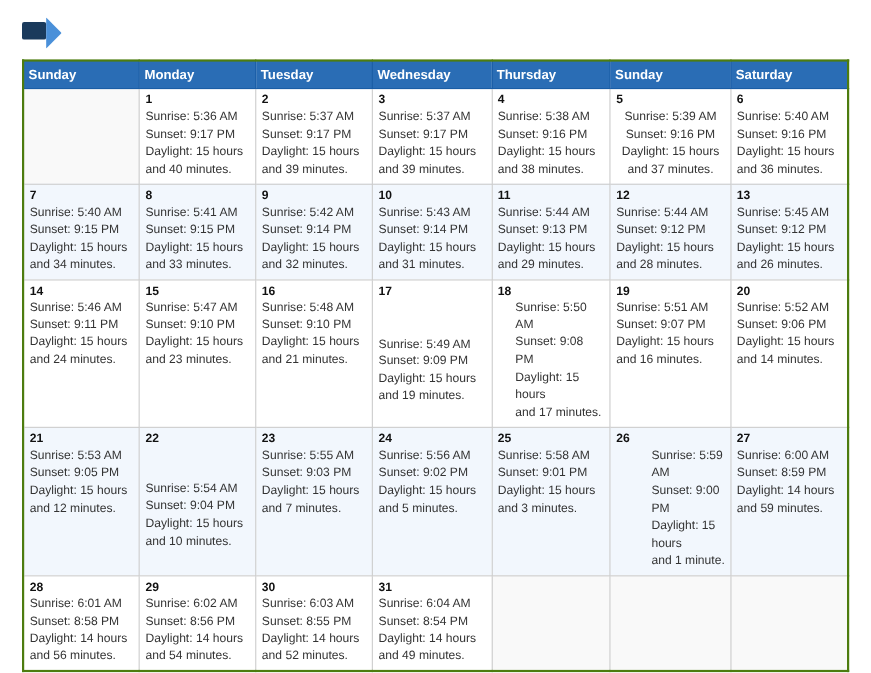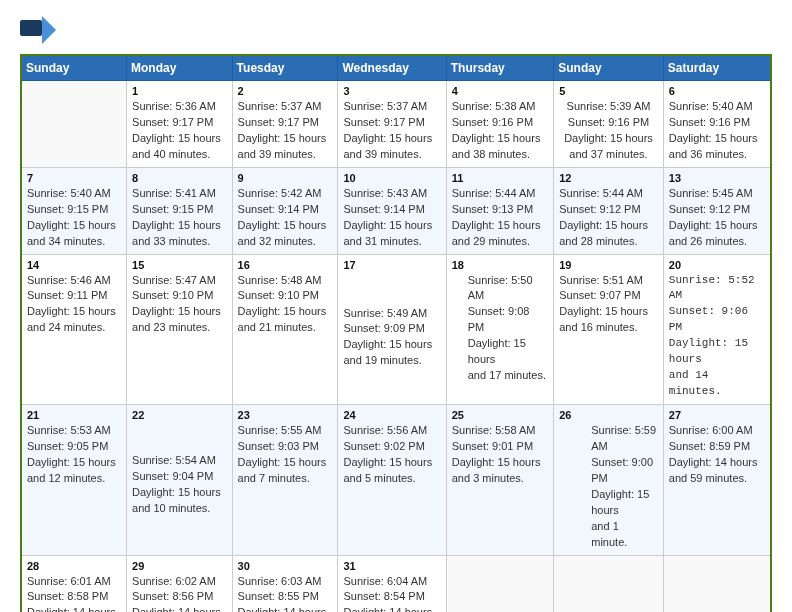--- a/index.html
+++ b/index.html
@@ -258,21 +258,21 @@
           </td>
           <td>
             <div class="day-num">19</div>
             <div class="day-info" style="white-space: pre-line;">Sunrise: 5:51 AM
 Sunset: 9:07 PM
 Daylight: 15 hours
 and 16 minutes.</div>
           </td>
           <td>
             <div class="day-num">20</div>
-            <div class="day-info" style="white-space: pre-line; font-family: Liberation Mono, monospace;">Sunrise: 5:52 AM
+            <div class="day-info" style="white-space: pre-line;">Sunrise: 5:52 AM
 Sunset: 9:06 PM
 Daylight: 15 hours
 and 14 minutes.</div>
           </td>
         </tr>
         <tr class="row-alt">
           <td>
             <div class="day-num">21</div>
             <div class="day-info" style="white-space: pre-line;">Sunrise: 5:53 AM
 Sunset: 9:05 PM

